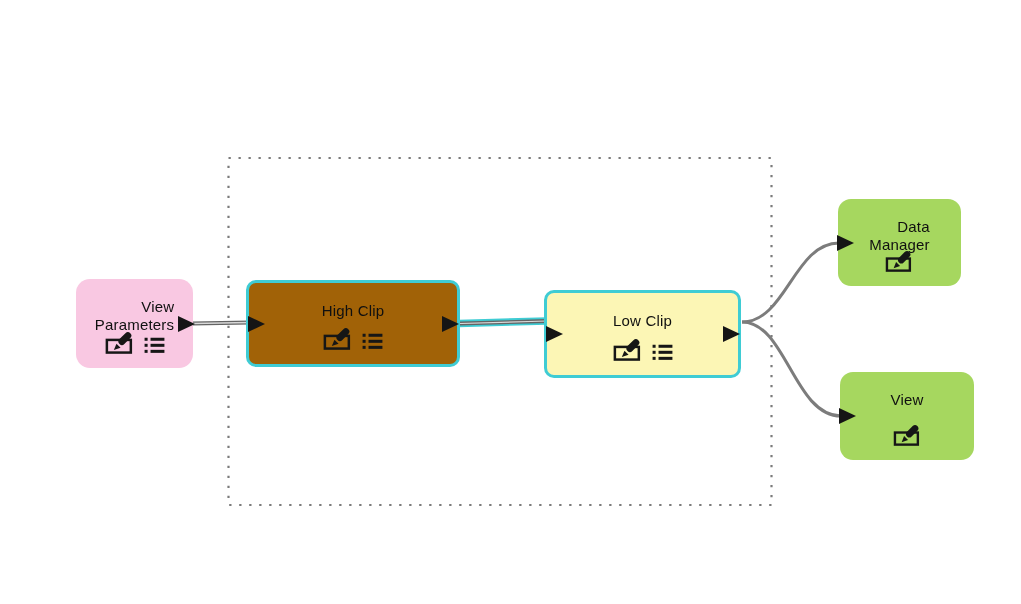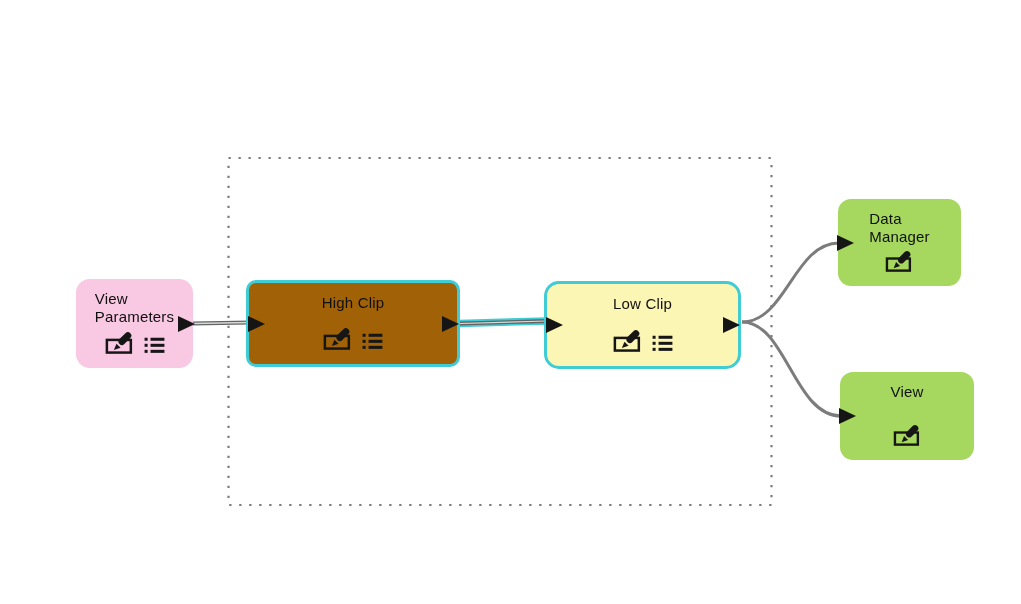--- a/index.html
+++ b/index.html
@@ -9,21 +9,21 @@
   }
   .wires{position:absolute;left:0;top:0;z-index:0;}
   .node{
     position:absolute;z-index:1;box-sizing:border-box;
     display:flex;flex-direction:column;align-items:center;
   }
   .node.round14{border-radius:14px;}
   .node.round13{border-radius:13px;}
   .node.selected{border:3px solid #3fccd4;border-radius:10px;}
   .title{
-    padding-top:11px;text-align:left;color:#101010;
+    padding-top:19px;text-align:right;color:#101010;
     font-size:15px;line-height:18px;letter-spacing:.2px;white-space:nowrap;
   }
   .title span{display:block;}
   .icons{
     position:absolute;left:0;right:0;bottom:14px;
     display:flex;justify-content:center;align-items:flex-end;gap:9px;
   }
   .icons svg{display:block;}
   .port{
     position:absolute;width:0;height:0;top:calc(50% - 8px);
@@ -101,21 +101,21 @@
             <rect x="6.8" y="7.2" width="14.7" height="3.2"></rect>
           <rect x="0.5" y="13.6" width="3.2" height="3.2"></rect>
             <rect x="6.8" y="13.6" width="14.7" height="3.2"></rect>
         </g>
       </svg>
     </div>
     <div class="port port-in"></div>
     <div class="port port-out"></div>
   </div>
 
-  <div class="node selected" style="left: 544px; top: 281px; width: 197px; height: 88px; background: rgb(252, 246, 181); border-color: rgb(63, 204, 212); border-radius: 15px;">
+  <div class="node selected" style="left: 544px; top: 290px; width: 197px; height: 88px; background: rgb(252, 246, 181); border-color: rgb(63, 204, 212);">
     <div class="title">
       <span>Low Clip</span>
     </div>
     <div class="icons">
       <svg width="30" height="23" viewBox="0 0 30 24">
         <rect x="1.3" y="9.3" width="25" height="13.2" fill="none" stroke="#161616" stroke-width="2.6"></rect>
         <line x1="17" y1="11" x2="23.2" y2="4.8" stroke="#161616" stroke-width="7.2" stroke-linecap="round"></line>
         <path d="M8.6 19.8 L11.3 13.2 L15.6 17.5 Z" fill="#161616"></path>
       </svg>
       <svg width="21" height="17" viewBox="0 0 22 18">

